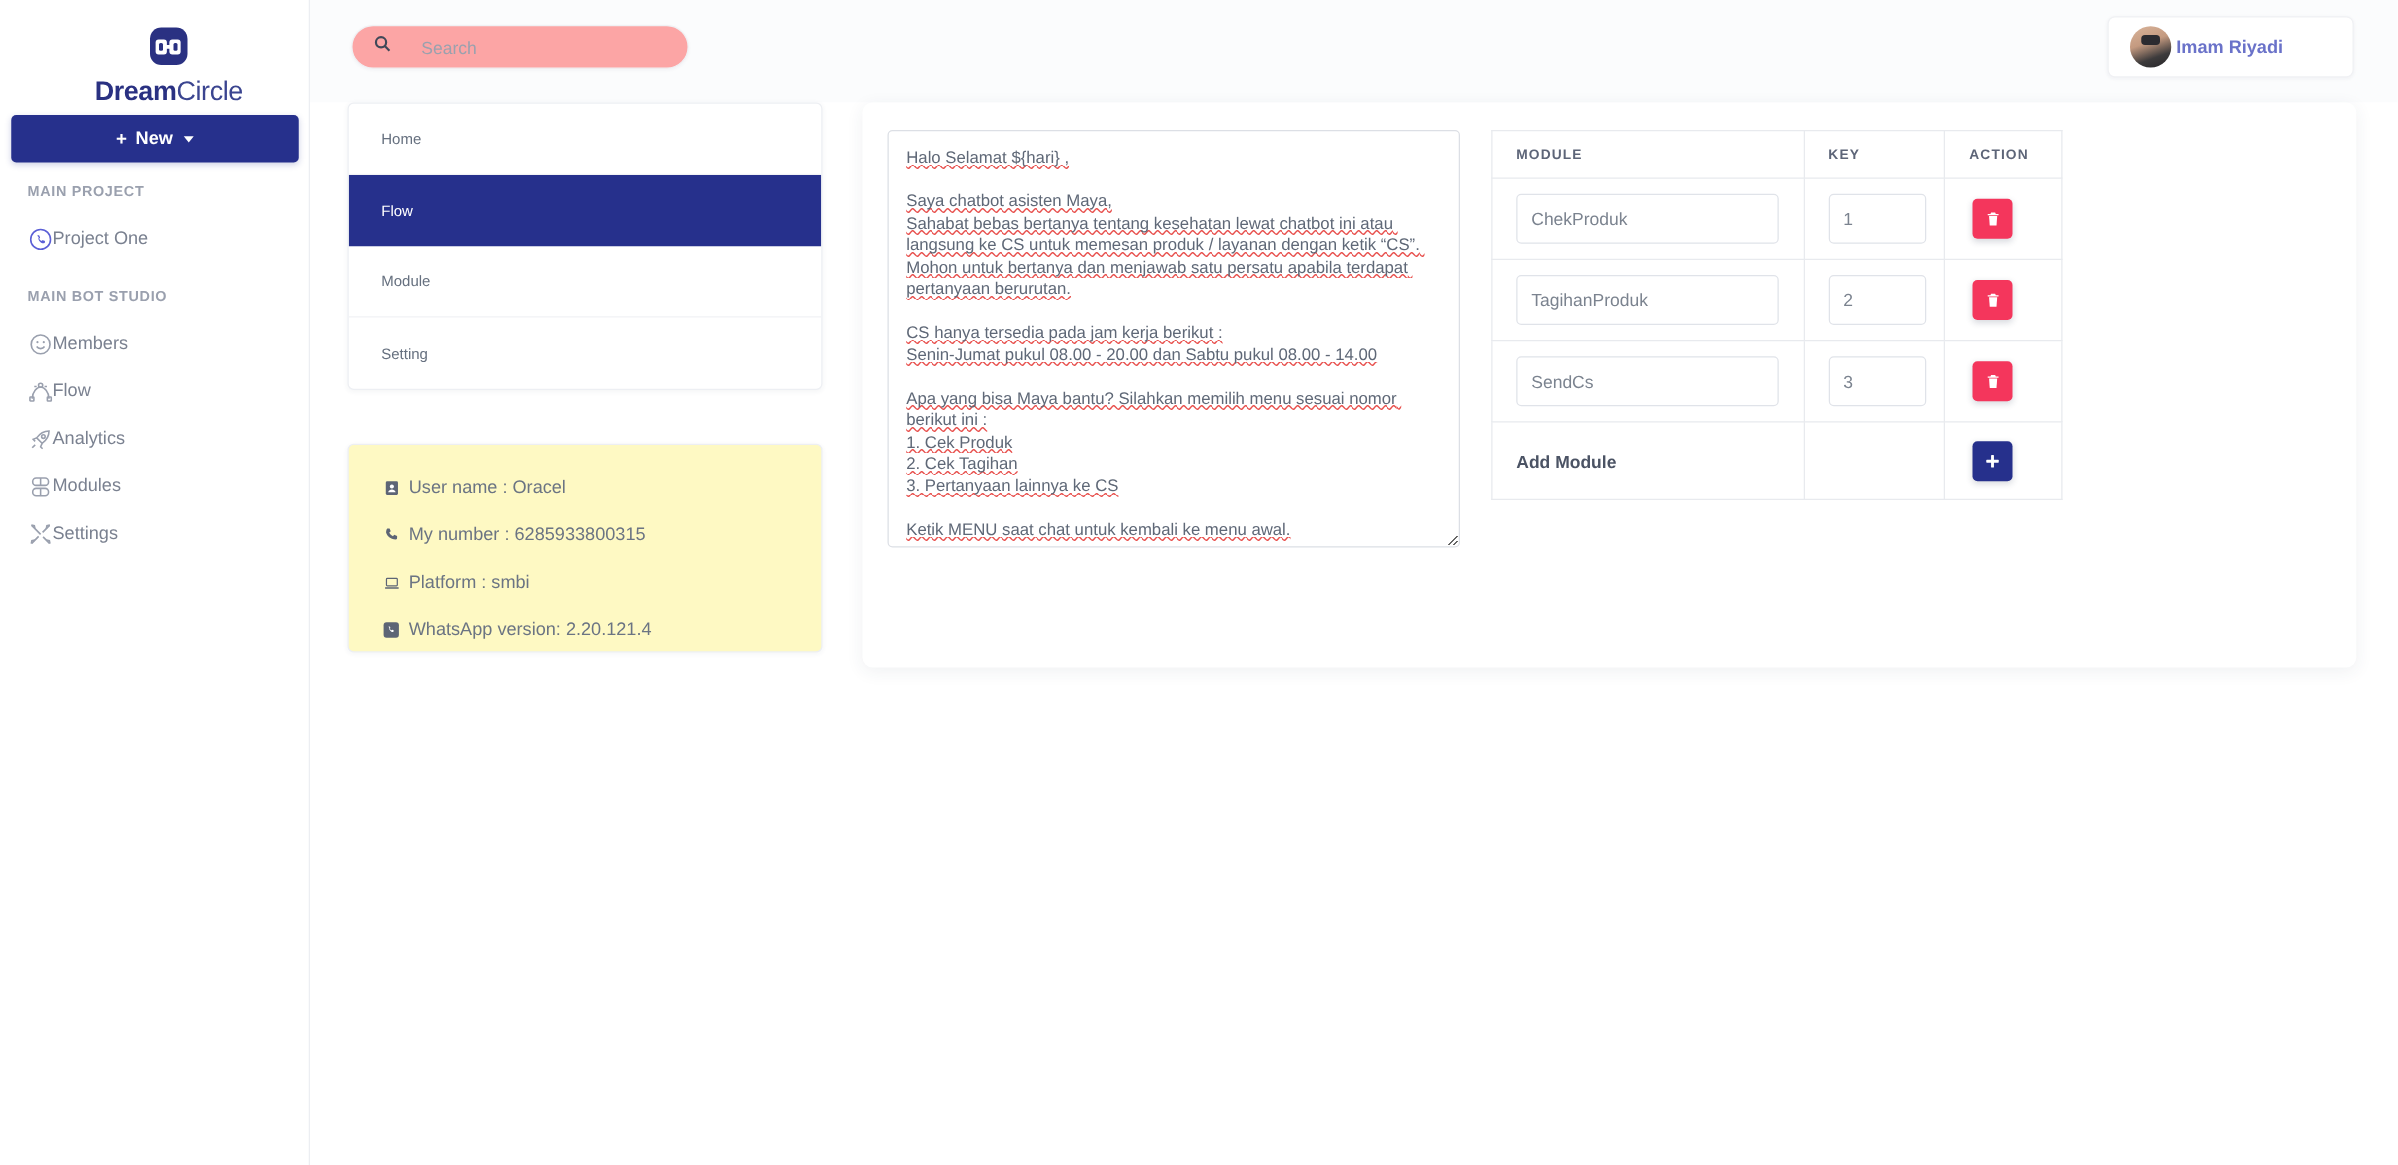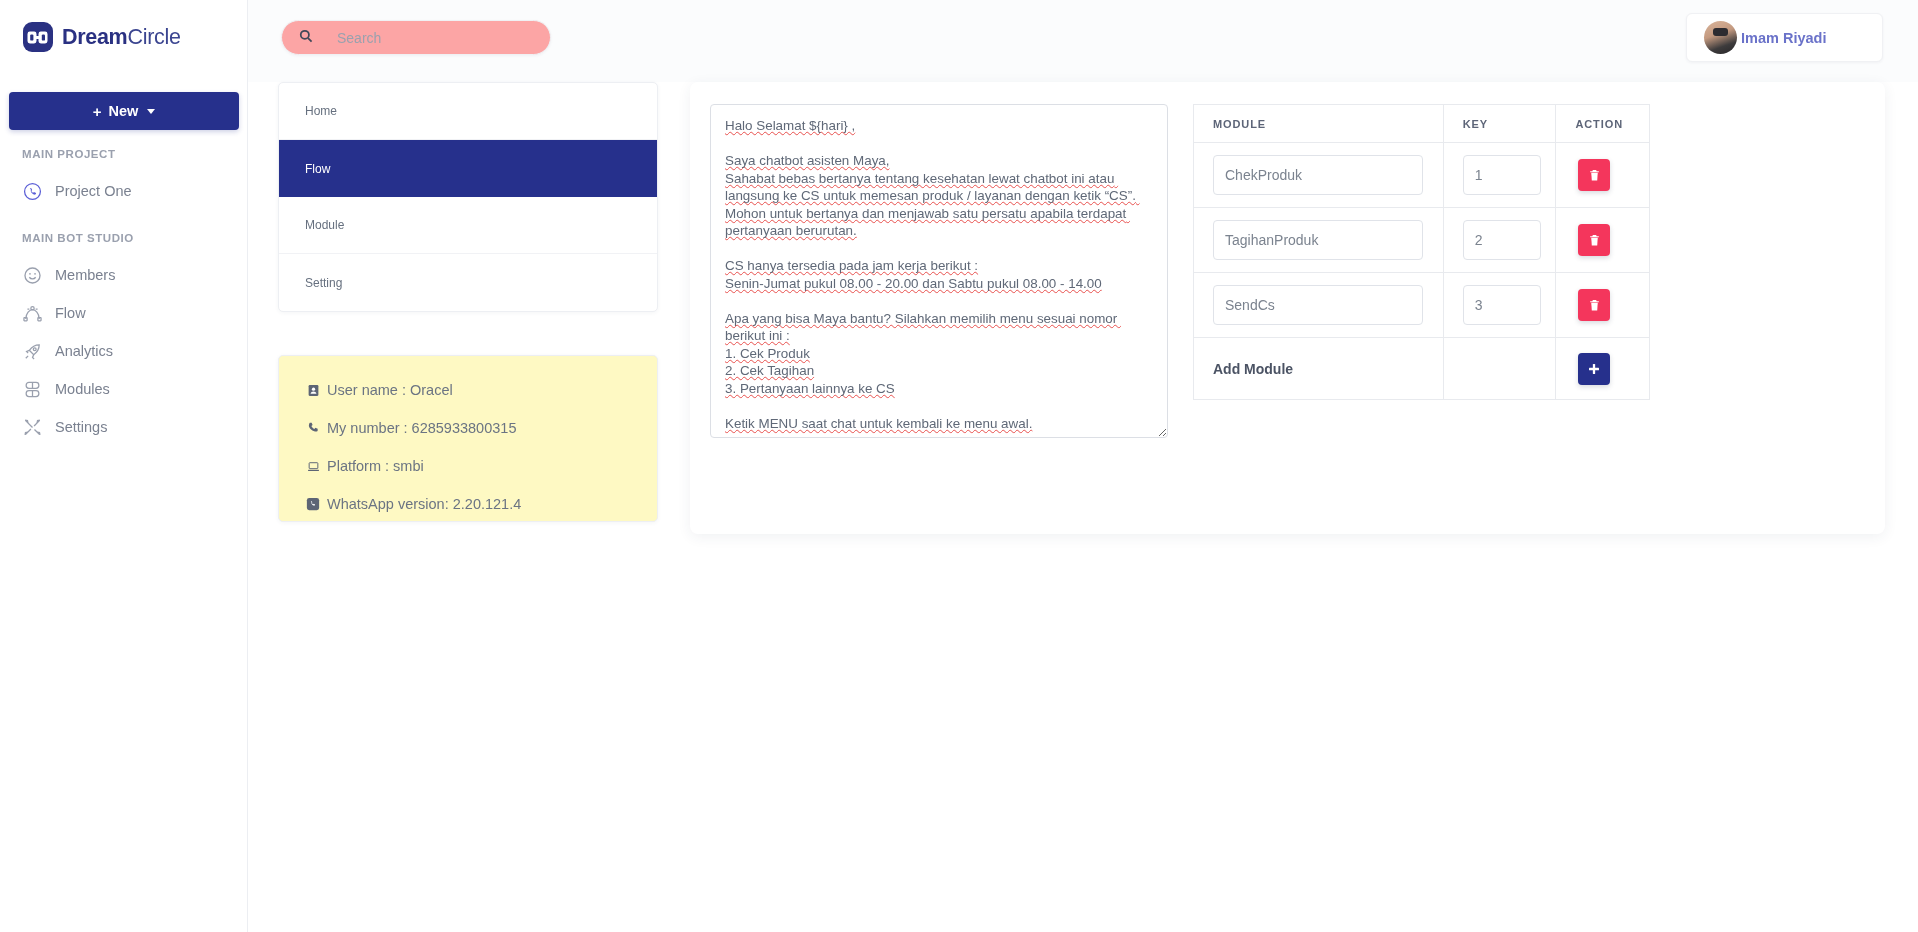--- a/index.html
+++ b/index.html
@@ -14,20 +14,21 @@
   #sidebar {
     position: absolute; left: 0; top: 0;
     width: 248px; height: 932px;
     background: #ffffff;
     border-right: 1px solid #eceef2;
     z-index: 5;
   }
   #logo-row {
     display: flex; align-items: center; gap: 9px;
     padding: 22px 0 0 23px;
+    flex-direction: column;
   }
   #logo-badge {
     width: 30px; height: 30px; border-radius: 9px;
     background: #2a3182;
     display: flex; align-items: center; justify-content: center;
   }
   #logo-badge svg { display: block; }
   #logo-text { font-size: 21.5px; letter-spacing: -0.3px; color: #2a3182; white-space: nowrap; }
   #logo-text .b { font-weight: bold; }
   #logo-text .r { font-weight: normal; color: #3b4590; }
@@ -49,21 +50,21 @@
     border-left: 4.5px solid transparent;
     border-right: 4.5px solid transparent;
     border-top: 5px solid #fff;
   }
 
   .nav-section-title {
     font-size: 11.5px; font-weight: bold; letter-spacing: .55px;
     color: #9aa0ae; padding-left: 22px;
   }
   .nav-item {
-    display: flex; align-items: center; gap: 13px;
+    display: flex; align-items: center; 
     padding-left: 22px; height: 38px;
     color: #7a8190; font-size: 14.5px;
     cursor: pointer;
   }
   .nav-icn { width: 20px; height: 20px; display: flex; align-items: center; justify-content: center; }
   .nav-icn svg { display: block; }
 
   
   #topbar {
     position: absolute; left: 248px; top: 0; right: 0; height: 82px;

